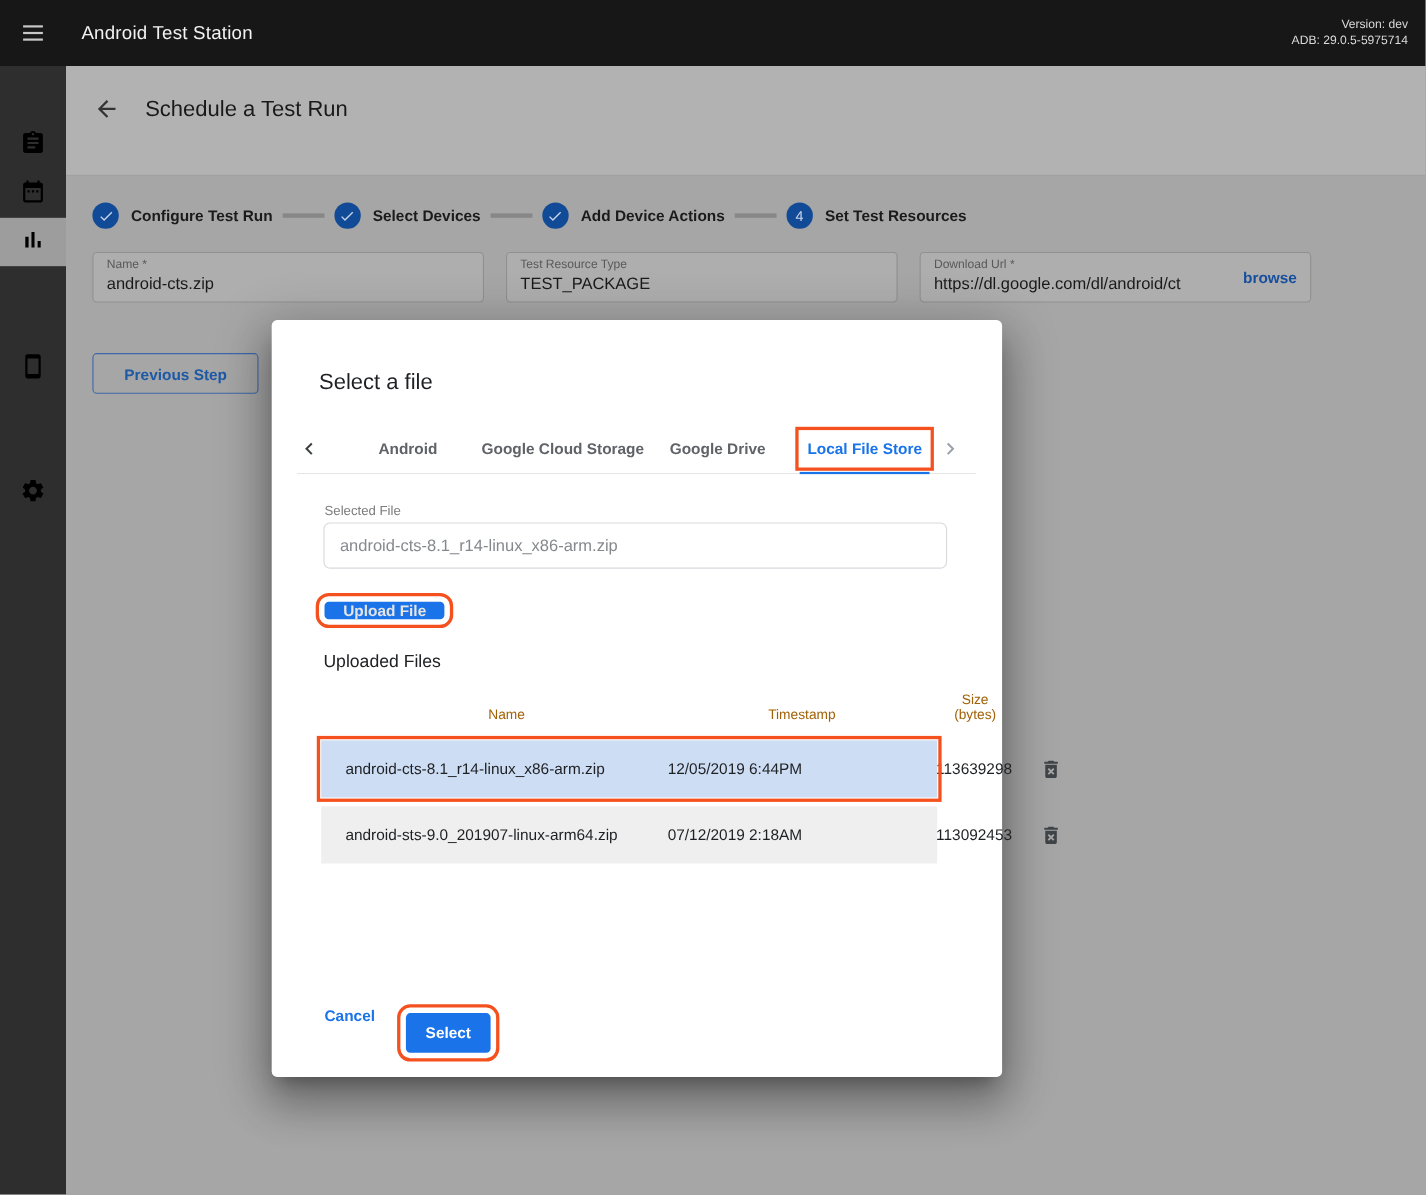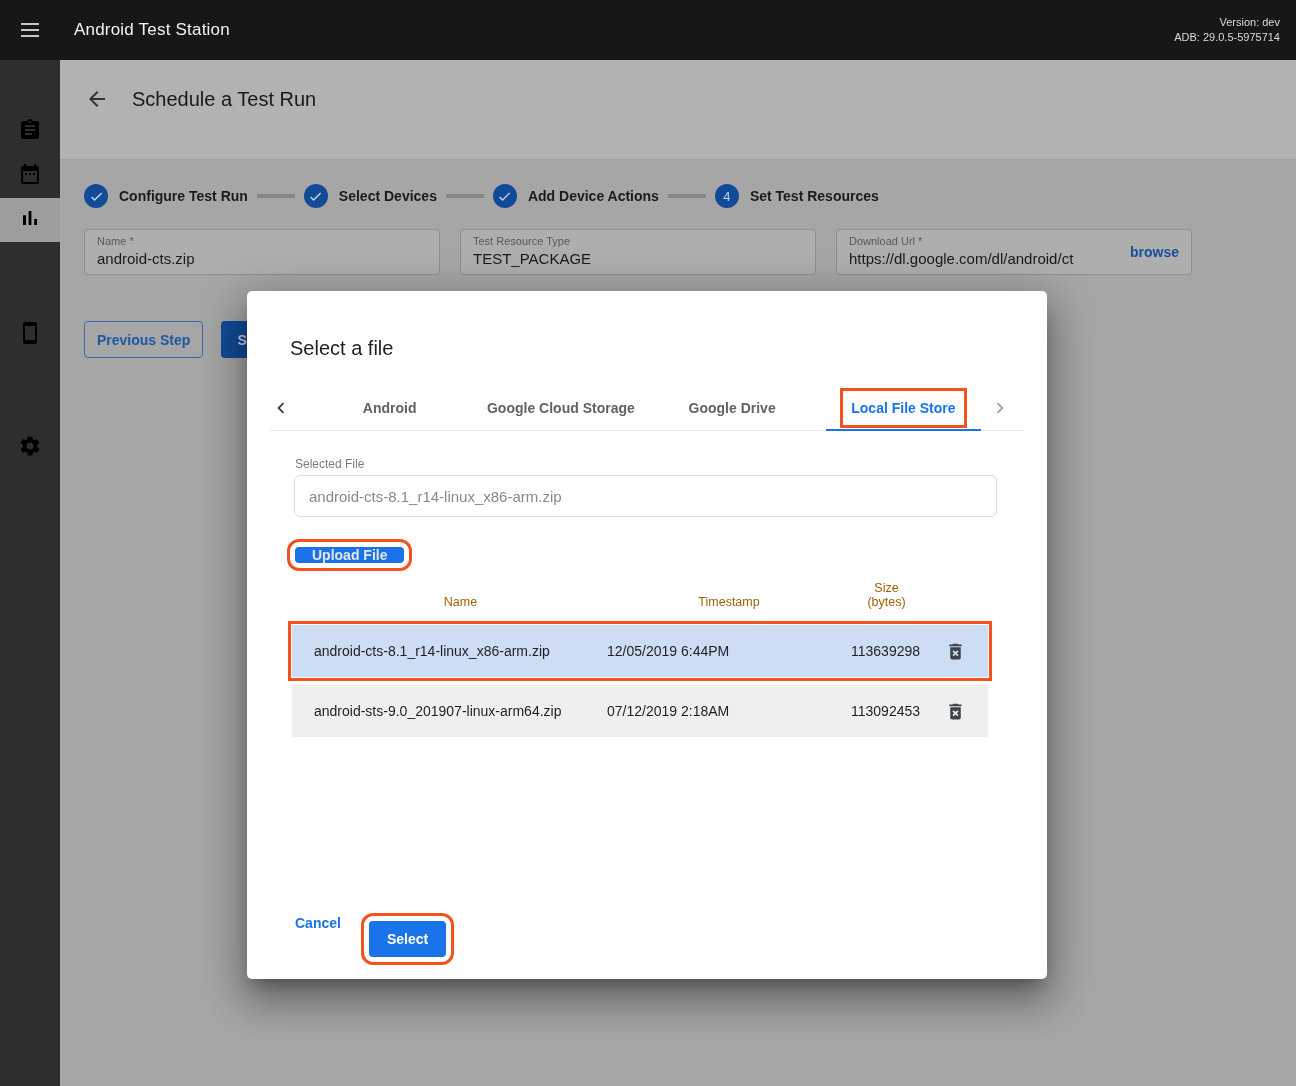--- a/index.html
+++ b/index.html
@@ -38,25 +38,25 @@
   .step-line { width:38px; height:4px; background:#878787; margin:0 9px; }
 
   .form-row { display:flex; gap:20px; margin:21px 24px 0 24px; }
   .field { width:356px; height:46px; background:#aeaeae; border:1px solid #909090; border-radius:4px; padding:5px 12px 0 12px; position:relative; cursor:text; }
   .field-label { font-size:11px; color:#595959; }
   .field-value { font-size:15px; color:#1a1a1a; margin-top:3px; white-space:nowrap; overflow:hidden; }
   .field-url .field-value { margin-right:58px; }
   .browse-link { position:absolute; right:12px; top:14px; font-size:14px; color:#174f9e; font-weight:600; cursor:pointer; }
 
   .actions { display:flex; margin:46px 0 0 24px; gap:18px; }
-  .btn-outline { height:37px; padding:0 12px; border:1px solid #3f68a8; border-radius:4px; background:transparent; color:#1d59a5; font-size:14px; font-weight:600; cursor:pointer; font-family:inherit; }
+  .btn-outline { height:37px; padding:0 28px; border:1px solid #3f68a8; border-radius:4px; background:transparent; color:#1d59a5; font-size:14px; font-weight:600; cursor:pointer; font-family:inherit; }
   .btn-start-partial { height:37px; width:64px; border:none; border-radius:4px; background:#114b97; color:#c8d4e8; font-size:14px; font-weight:600; text-align:left; padding-left:16px; font-family:inherit; cursor:pointer; }
 
   
-  .dialog { position:absolute; left:247px; top:291px; width:800px; height:688px; background:#fff; border-radius:5px; z-index:10; display:flex; flex-direction:column;
+  .dialog { position:absolute; left:247px; top:291px; width:664px; height:688px; background:#fff; border-radius:5px; z-index:10; display:flex; flex-direction:column;
             box-shadow:0 11px 15px -7px rgba(0,0,0,.3), 0 24px 38px 3px rgba(0,0,0,.22), 0 9px 46px 8px rgba(0,0,0,.2); }
   .dialog-title { font-size:20px; color:#1f2023; margin:46px 0 0 43px; font-weight:400; }
 
   .tabs-row { display:flex; align-items:stretch; height:46px; margin:25px 24px 0 23px; border-bottom:1px solid #e6e6e6; }
   .tab-scroll { width:34px; display:flex; align-items:center; cursor:pointer; background:none; border:none; }
   .tab-scroll svg { width:22px; height:22px; }
   .tab-scroll.left svg { fill:#3c4043; }
   .tab-scroll.right svg { fill:#9aa0a6; }
   .tabs { flex:1; display:flex; }
   .tab { flex:1; display:flex; align-items:center; justify-content:center; font-size:14px; font-weight:600; color:#5f6368; cursor:pointer; position:relative; white-space:nowrap; }
@@ -224,20 +224,21 @@
           <path d="M8.59 16.59L10 18l6-6-6-6-1.41 1.41L13.17 12z"></path>
         </svg>
       </button>
   </div>
 
   <div class="sf-label">Selected File</div>
   <div class="sf-box">android-cts-8.1_r14-linux_x86-arm.zip</div>
 
   <button class="upload-btn">Upload File</button>
 
+  <div class="uploaded-title">Uploaded Files</div>
 
   <div class="files-table">
     <div class="t-head">
       <div class="th th-name">Name</div>
       <div class="th">Timestamp</div>
       <div class="th th-size">
         <div>Size</div>
         <div>(bytes)</div>
       </div>
       <div class="th"></div>

